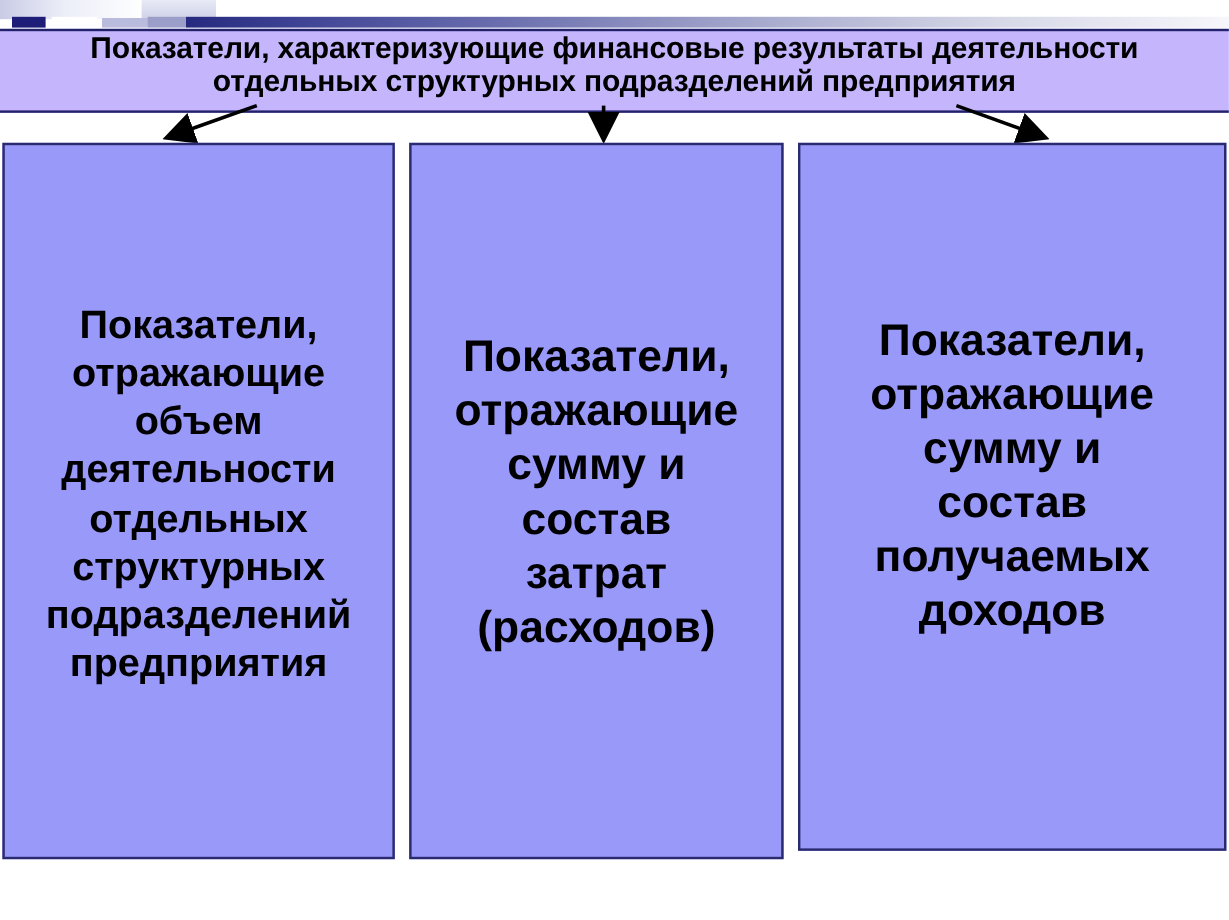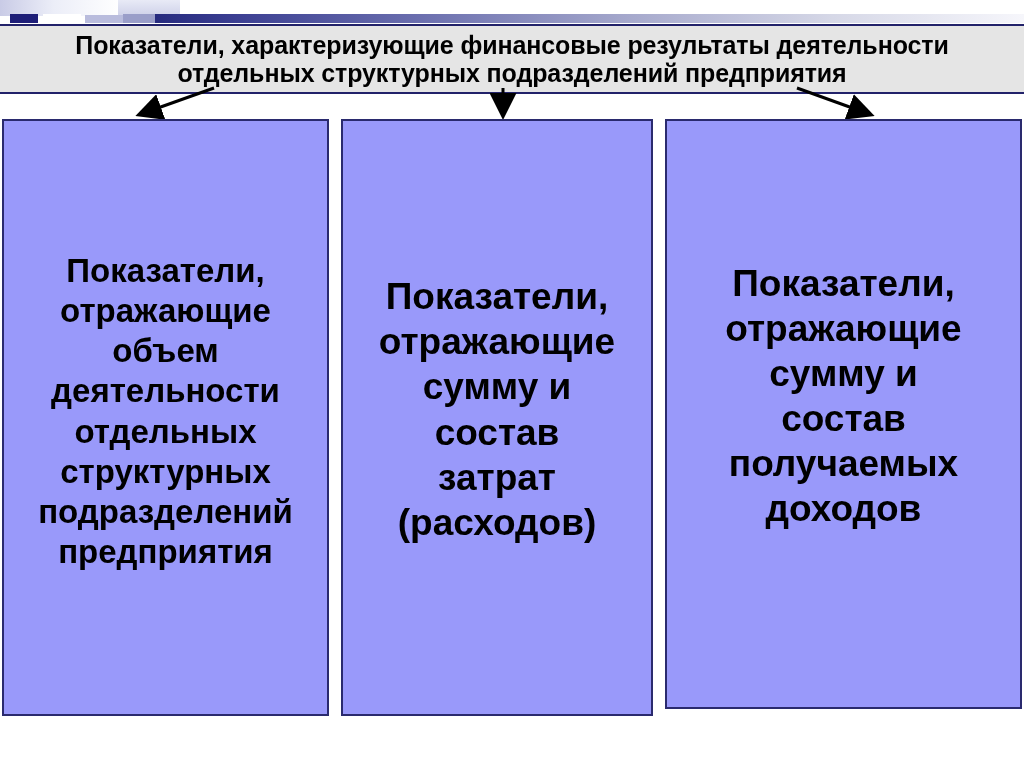--- a/index.html
+++ b/index.html
@@ -65,26 +65,26 @@
     width: 869px; height: 9px;
     background: linear-gradient(90deg, #262a7e 0%, #3b3f92 9%, #6a6eae 30%, #a7aacd 55%, #d6d8e7 78%, #f6f6fb 100%);
   }
 
   
   #header-banner {
     position: absolute;
     left: 0; top: 24px;
     width: 1024px;
     height: 70px;
-    background: #e5e5e5;
+    background: #c4b5fd;
     border-top: 2px solid #22226a;
     border-bottom: 2px solid #22226a;
     box-sizing: border-box;
     display: flex;
-    align-items: center;
+    align-items: flex-start;
     justify-content: center;
   }
   #header-title {
     color: #000000;
     font-size: 25px;
     font-weight: bold;
     line-height: 1.12;
     text-align: center;
     width: 980px;
     letter-spacing: -0.1px;

